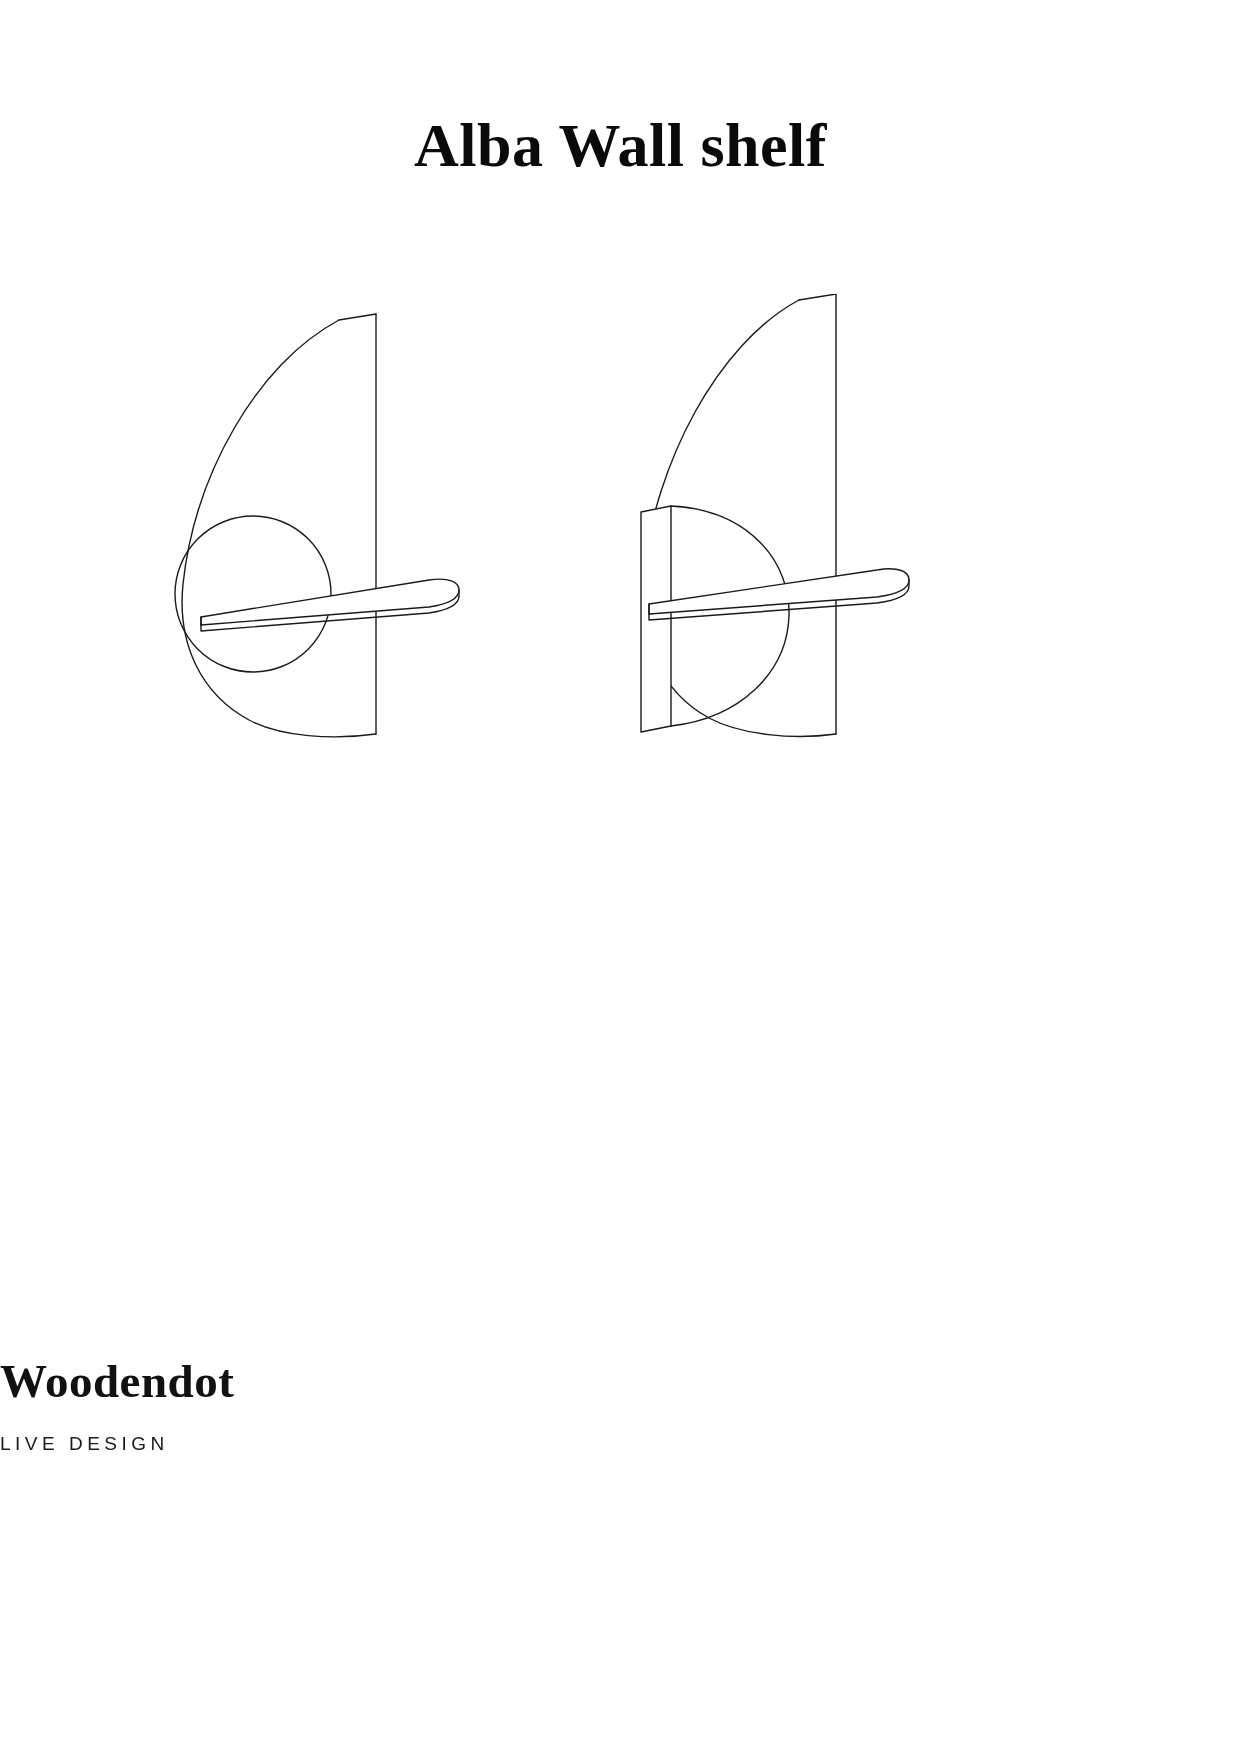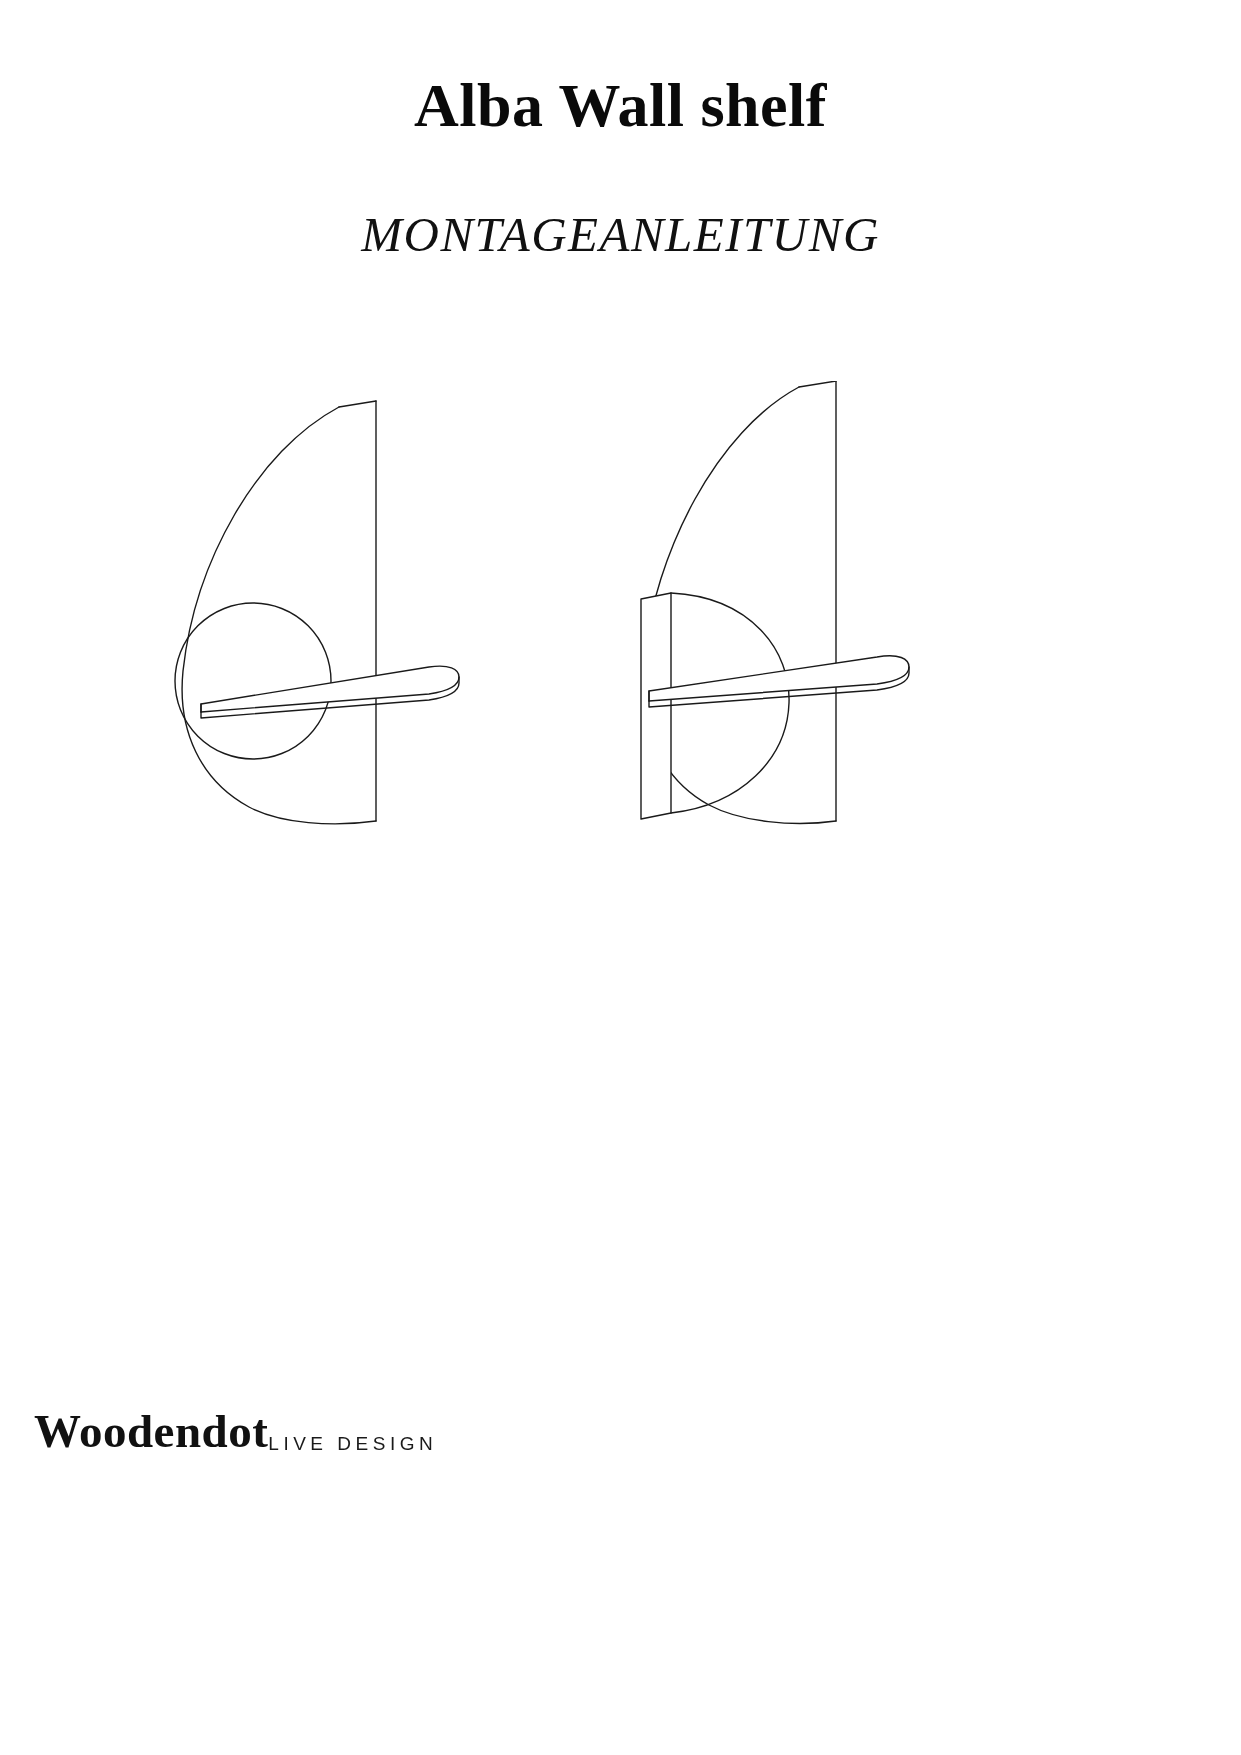--- a/index.html
+++ b/index.html
@@ -18,21 +18,21 @@
 
   .page {
     position: absolute;
     inset: 0;
     display: flex;
     flex-direction: column;
     align-items: center;
   }
 
   .title {
-    margin-top: 74px;
+    margin-top: 114px;
     font-family: "Liberation Serif", serif;
     font-size: 62px;
     font-weight: 700;
     letter-spacing: 0.5px;
     line-height: 1;
     text-align: center;
     color: #0a0a0a;
   }
 
   .subtitle {
@@ -52,23 +52,22 @@
     display: flex;
     justify-content: center;
   }
 
   .footer {
     position: absolute;
     left: 0;
     right: 0;
     bottom: 300px;
     display: flex;
-    flex-direction: row;
-    align-items: flex-end;
-    padding-left: 34px;
+    flex-direction: column;
+    align-items: flex-start;
   }
 
   .brand {
     font-family: "Liberation Serif", serif;
     font-size: 47px;
     font-weight: 700;
     letter-spacing: 0.5px;
     color: #111111;
     line-height: 1;
   }
@@ -85,21 +84,20 @@
     display: block;
   }
 </style>
 </head>
 <body>
 
 <div class="page">
 
   <div class="title">Alba Wall shelf</div>
 
-  <div class="subtitle">MONTAGEANLEITUNG</div>
 
   <div class="figure-wrap">
     <svg class="drawing" width="900" height="470" viewBox="0 0 900 470" fill="none" stroke="#1a1a1a" stroke-width="1.4" stroke-linejoin="round" stroke-linecap="round">
 
       <g>
 
         <path d="M 205 333 C 205 180 280 52 200 20" fill="none" stroke="none"></path>
 
         <path d="M 204 300
                  C 198 205 240 115 325 57

